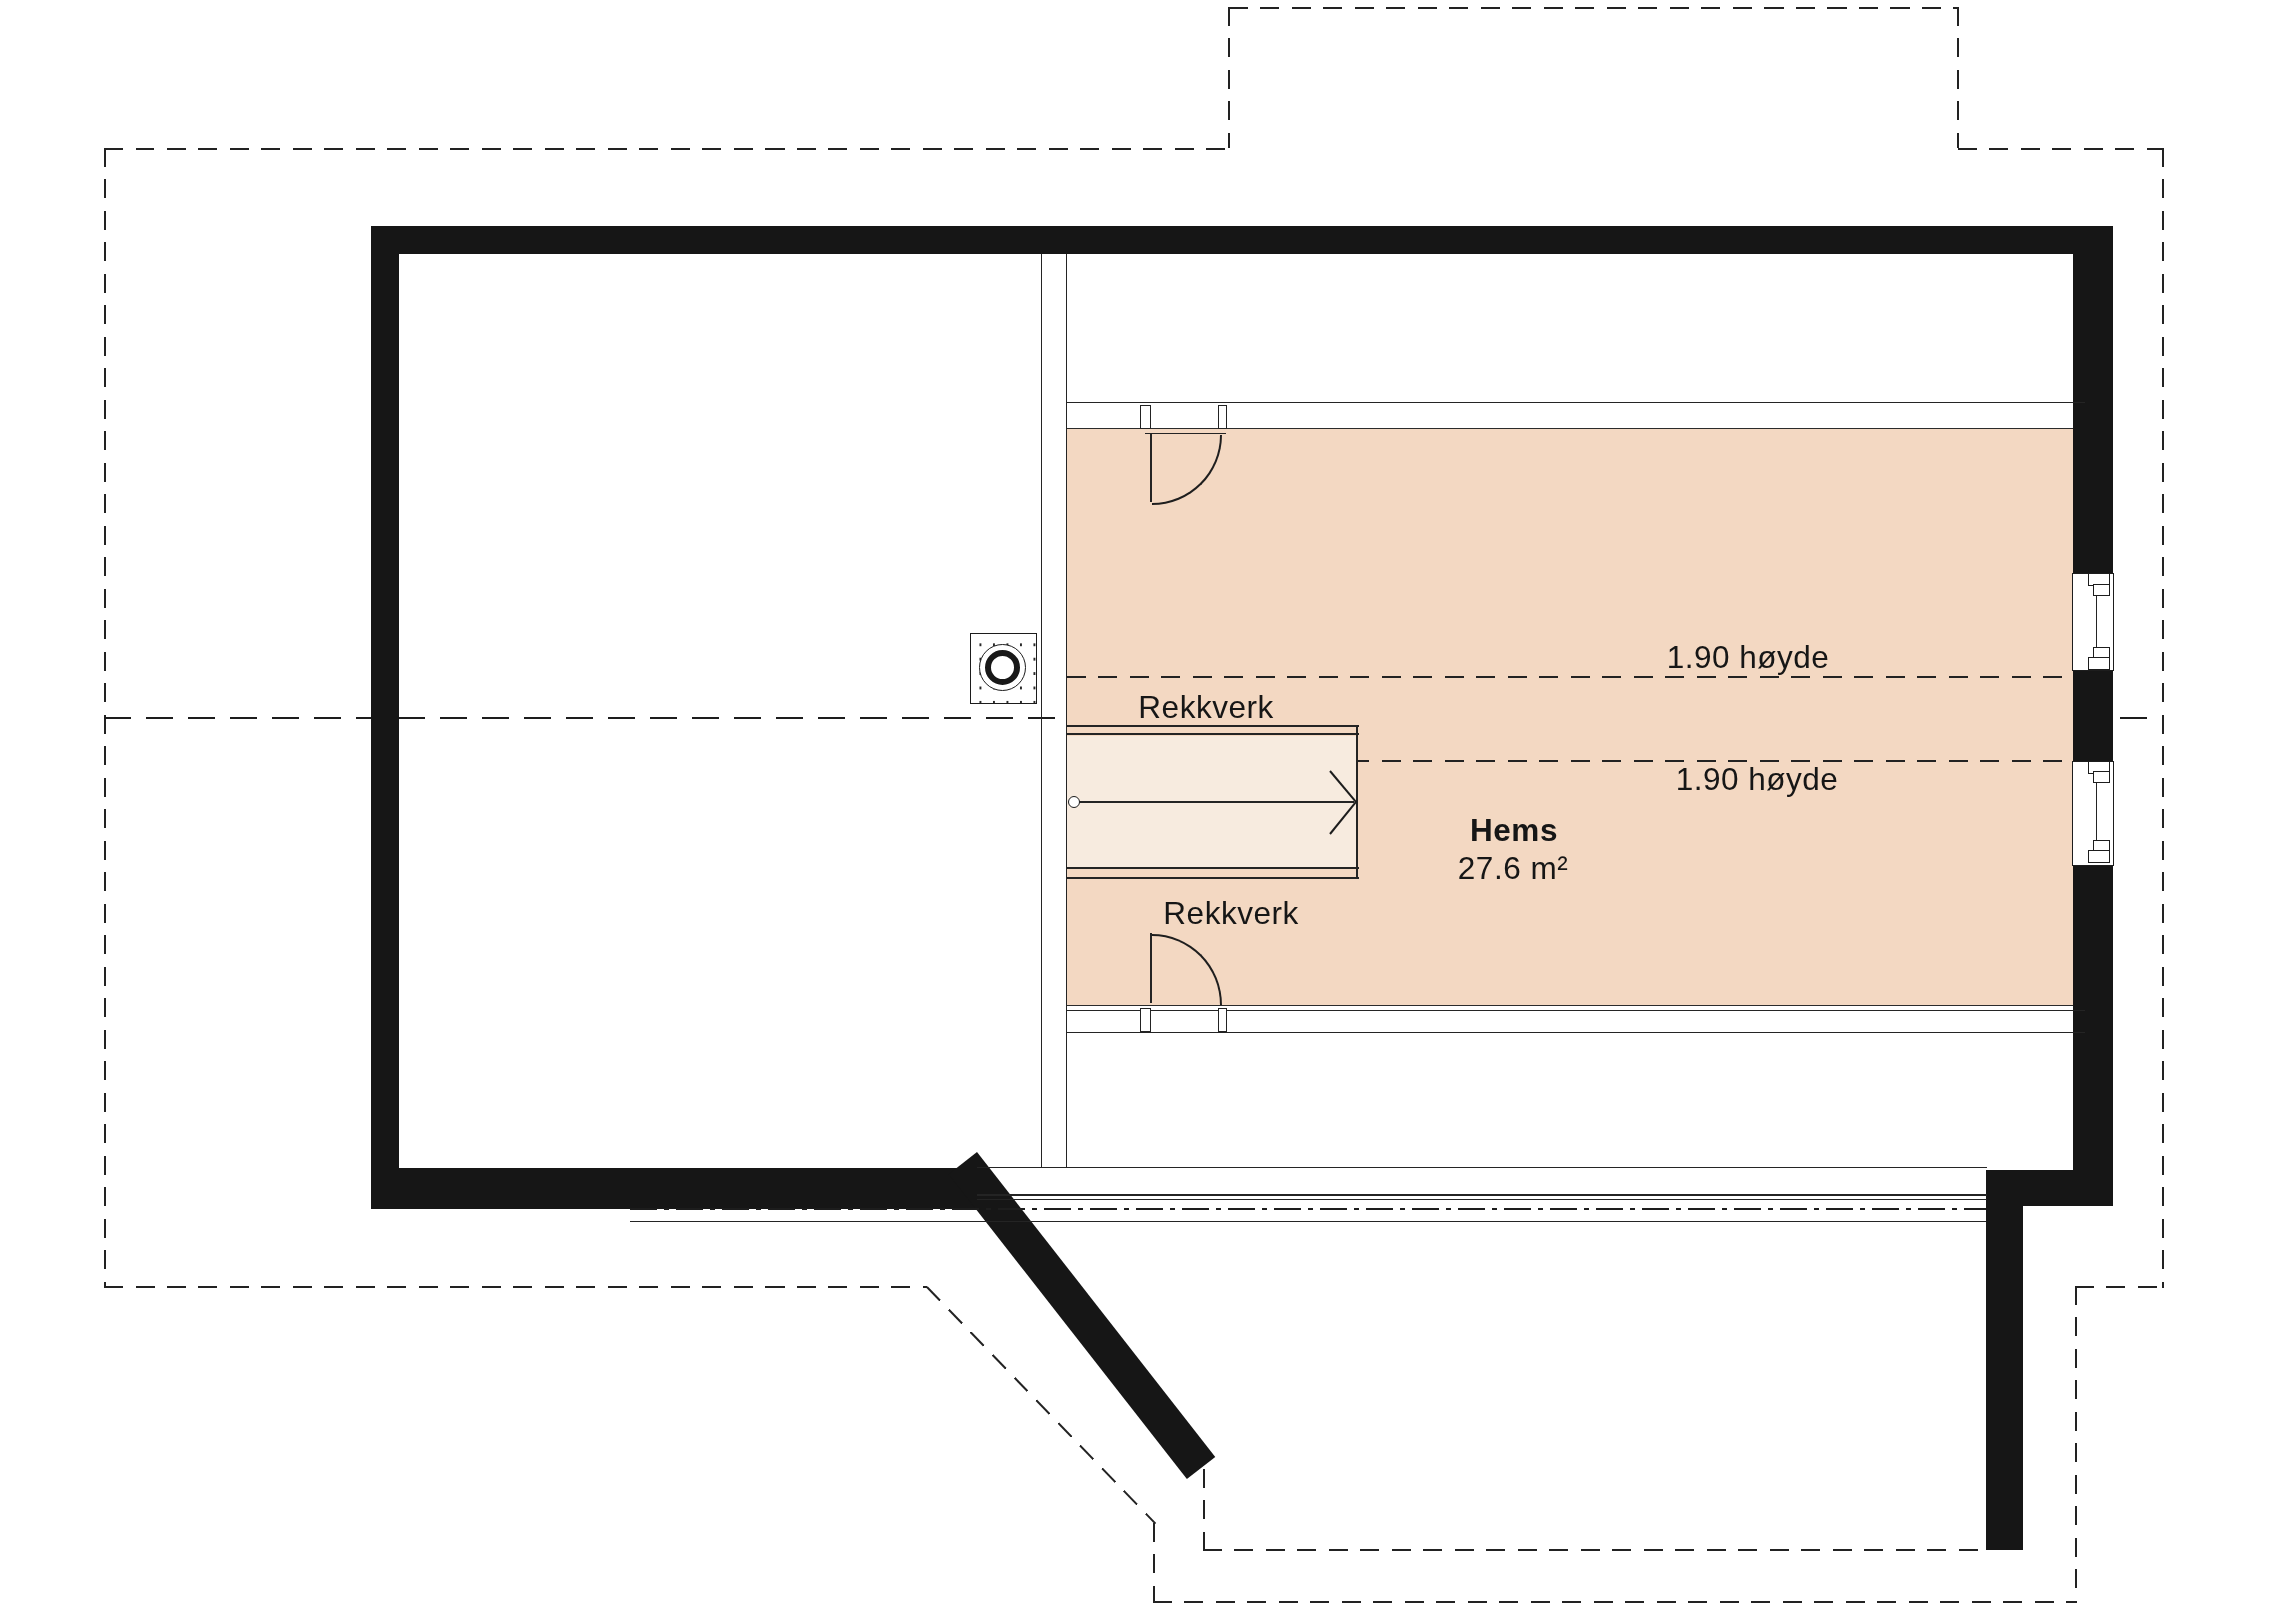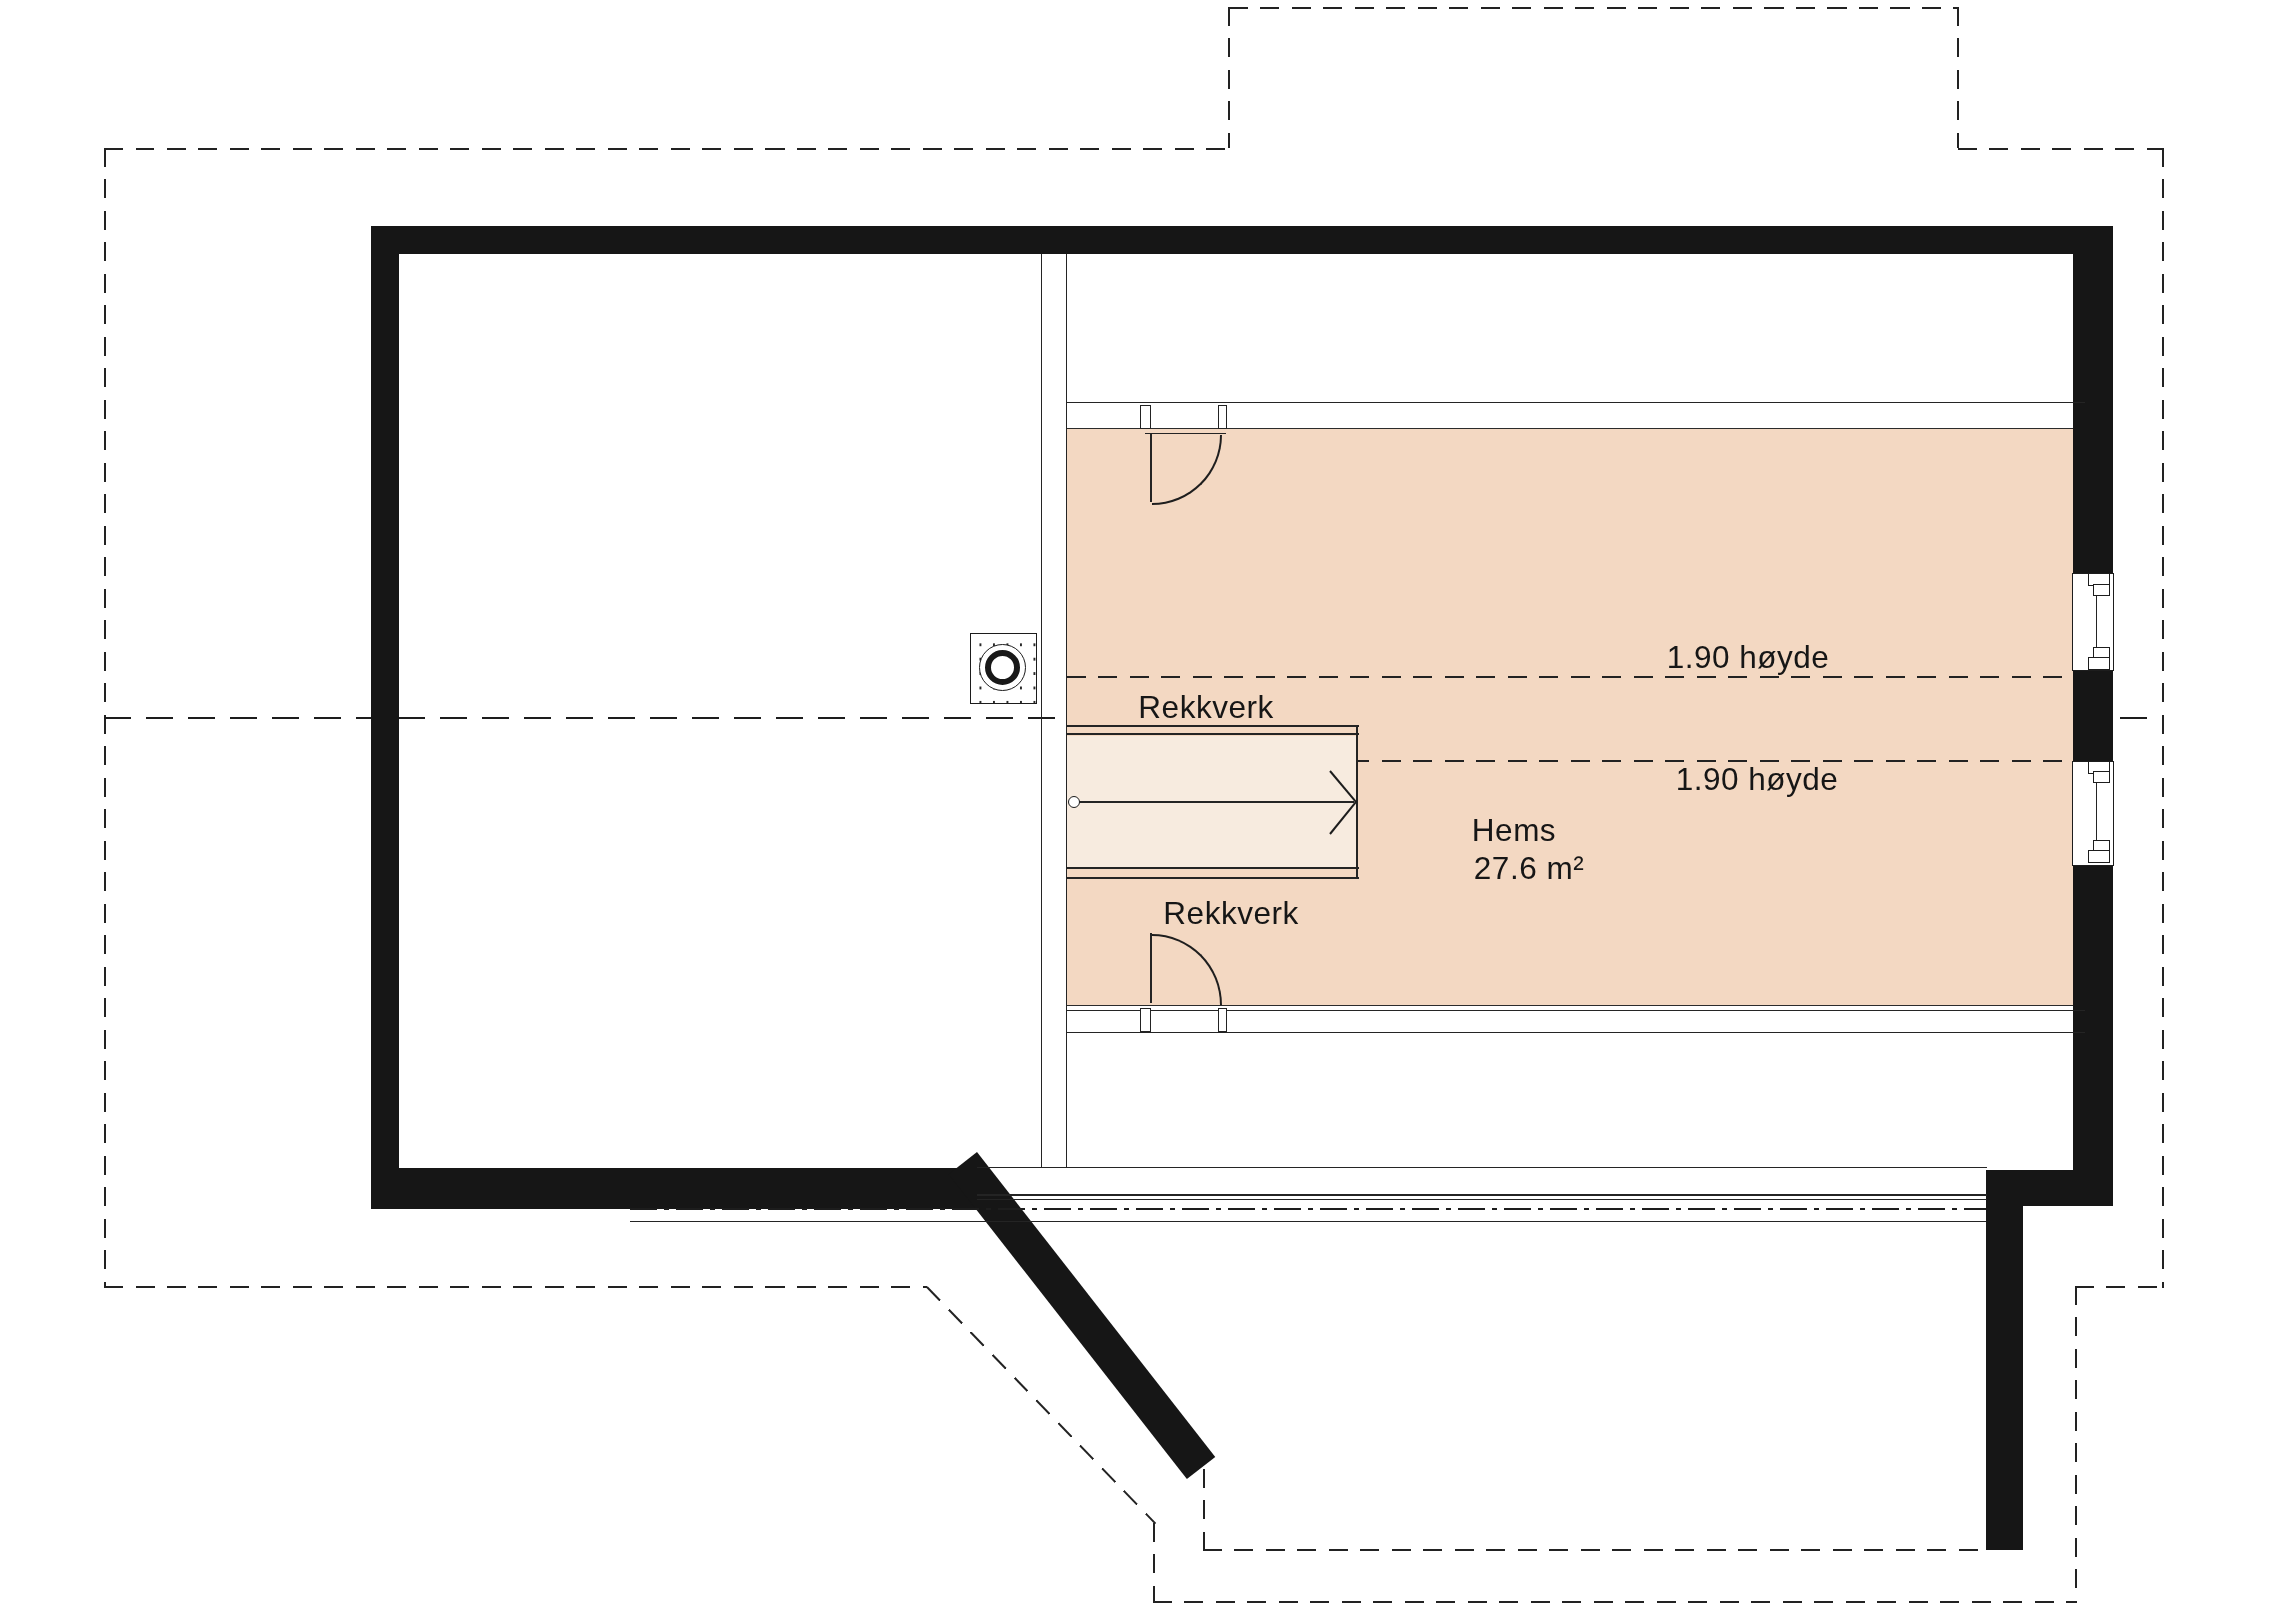--- a/index.html
+++ b/index.html
@@ -114,17 +114,17 @@
   <div class="lineV" style="left:2096px;top:775px;height:75px;"></div>
   <div class="winblock" style="left:2088px;top:761px;width:20px;height:10.8px;"></div>
   <div class="winblock" style="left:2093px;top:771px;width:15.3px;height:10px;"></div>
   <div class="winblock" style="left:2093px;top:840px;width:15.3px;height:10px;"></div>
   <div class="winblock" style="left:2088px;top:850px;width:20px;height:10.8px;"></div>
 
   <div class="label" style="left:1206px;top:689px;">Rekkverk</div>
   <div class="label" style="left:1231px;top:895px;">Rekkverk</div>
   <div class="label" style="left:1748px;top:639px;">1.90 høyde</div>
   <div class="label" style="left:1757px;top:761px;">1.90 høyde</div>
-  <div class="label" style="left:1514px;top:812px;">Hems</div>
-  <div class="label" style="left:1513px;top:850px;margin-left:16px;">27.6 m²</div>
+  <div class="label" style="left:1514px;top:812px;font-weight:bold;">Hems</div>
+  <div class="label" style="left:1513px;top:850px;">27.6 m²</div>
 
 </div>
 
 
 </body></html>

